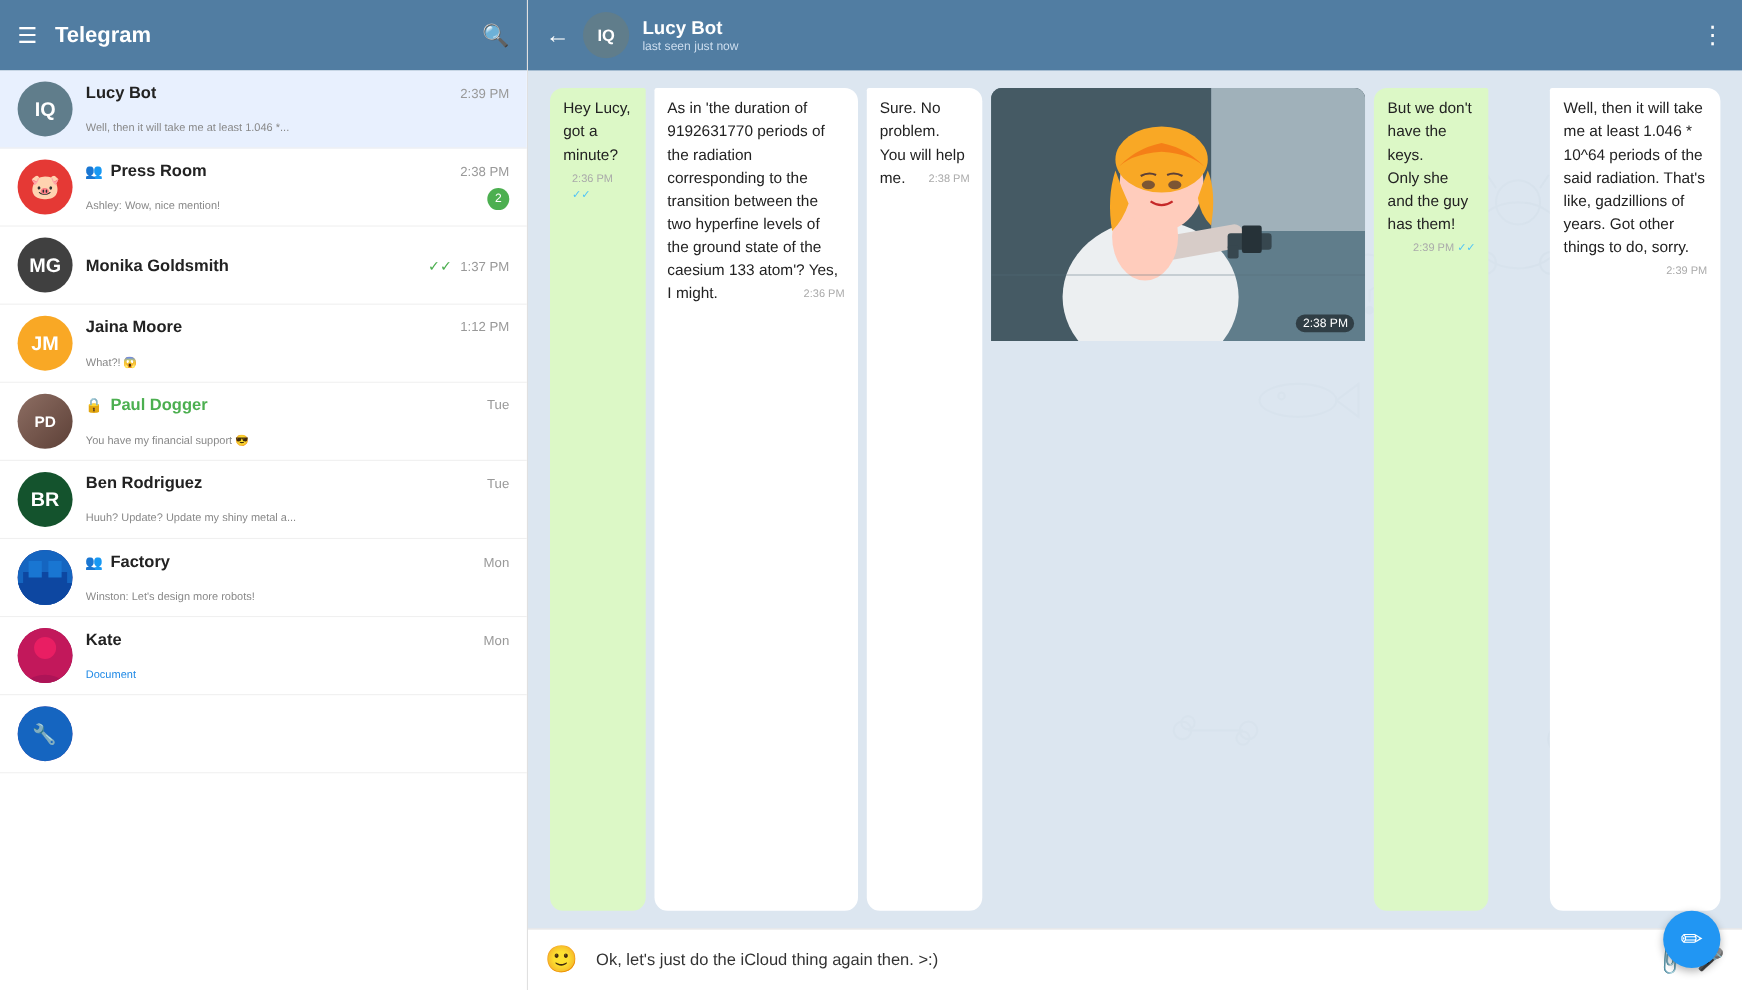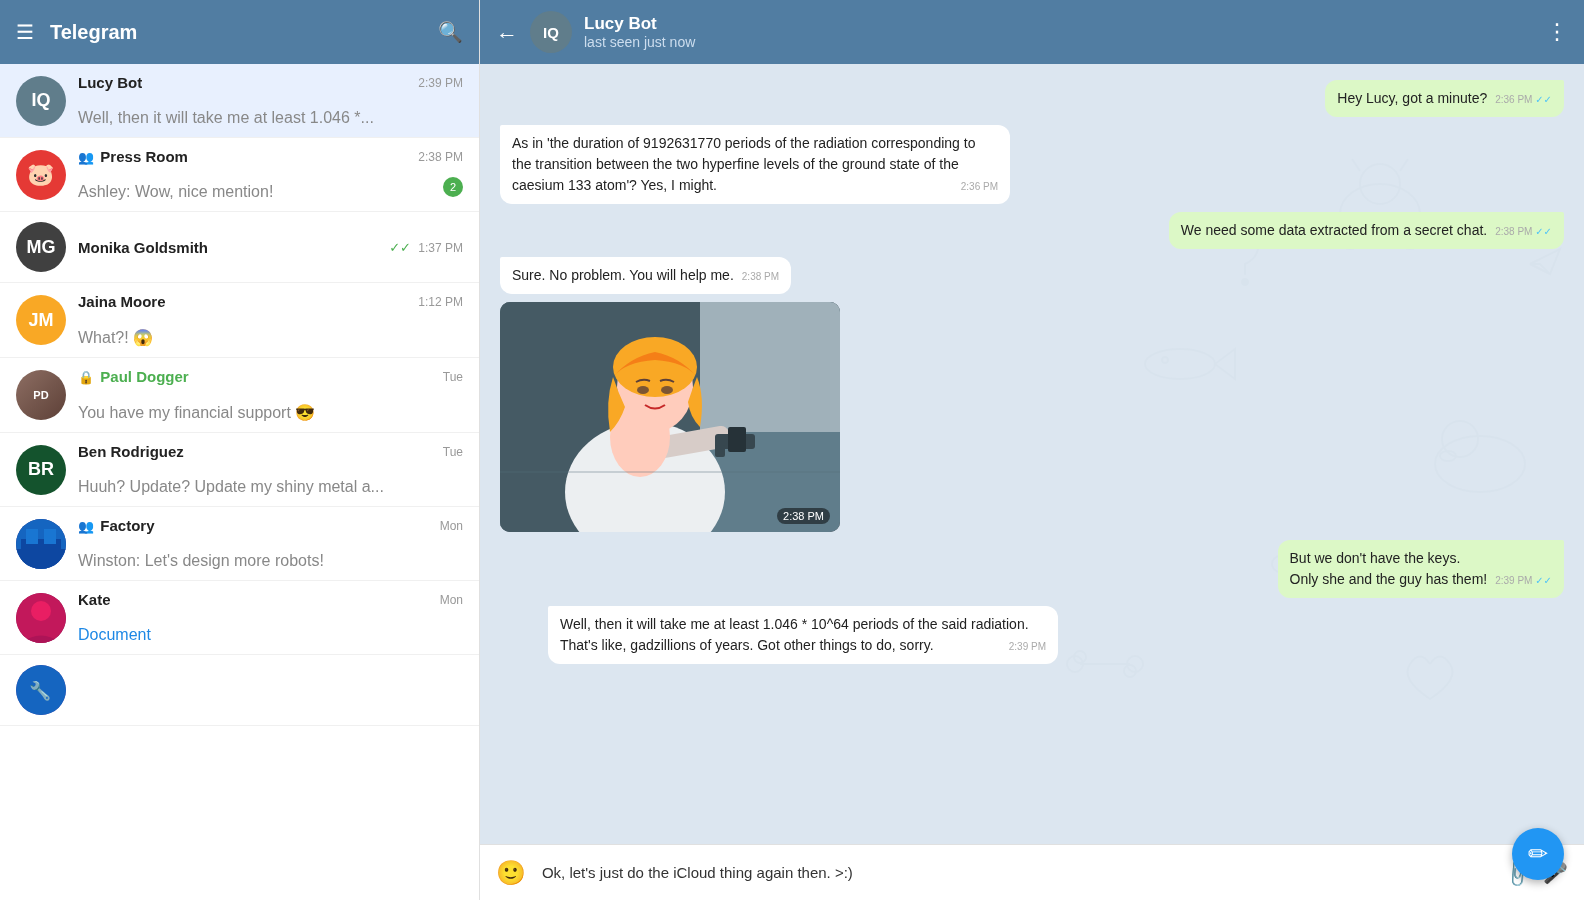--- a/index.html
+++ b/index.html
@@ -23,21 +23,21 @@
     .avatar-orange { background: #404040; }
     .avatar-yellow { background: #f9a825; }
     .avatar-teal { background: #14532d; }
     .avatar-navy { background: #3949ab; }
 
     .chat-info { flex: 1; margin-left: 12px; min-width: 0; }
     .chat-name-row { display: flex; justify-content: space-between; align-items: center; }
     .chat-name { font-size: 15px; font-weight: 600; color: #222; white-space: nowrap; overflow: hidden; text-overflow: ellipsis; }
     .chat-name.green { color: #4caf50; }
     .chat-time { font-size: 12px; color: #999; white-space: nowrap; margin-left: 8px; }
-    .chat-preview { font-size: 16px; color: #888; white-space: nowrap; overflow: hidden; text-overflow: ellipsis; margin-top: 18px; }
+    .chat-preview { font-size: 10px; color: #888; white-space: nowrap; overflow: hidden; text-overflow: ellipsis; margin-top: 18px; }
     .chat-preview.blue { color: #1e88e5; }
     .chat-preview.green { color: #4caf50; }
     .checkmark { color: #4caf50; font-size: 13px; margin-right: 4px; }
 
     .badge { background: #4caf50; color: #fff; border-radius: 50%; width: 20px; height: 20px; font-size: 11px; display: flex; align-items: center; justify-content: center; position: absolute; right: 16px; bottom: 14px; }
 
     .fab { position: absolute; bottom: 20px; right: 20px; width: 52px; height: 52px; background: #2196f3; border-radius: 50%; display: flex; align-items: center; justify-content: center; color: #fff; font-size: 24px; cursor: pointer; box-shadow: 0 3px 8px rgba(0,0,0,0.3); z-index: 10; }
 
     .group-icon { font-size: 13px; margin-right: 2px; color: #999; }
     .lock-icon { color: #4caf50; font-size: 13px; margin-right: 2px; }
@@ -46,24 +46,24 @@
     .chat-area { flex: 1; display: flex; flex-direction: column; background: #dce6f0; position: relative; }
 
     
     .chat-bg { position: absolute; inset: 0; opacity: 0.15; pointer-events: none; overflow: hidden; }
 
     .chat-header { background: #517da2; height: 64px; display: flex; align-items: center; padding: 0 16px; gap: 12px; z-index: 1; }
     .back-btn { color: #fff; font-size: 22px; cursor: pointer; }
     .header-avatar { width: 42px; height: 42px; border-radius: 50%; background: #607d8b; display: flex; align-items: center; justify-content: center; color: #fff; font-size: 15px; font-weight: bold; }
     .header-info { flex: 1; }
     .header-name { color: #fff; font-size: 17px; font-weight: 600; }
-    .header-status { color: #cde; font-size: 14px; }
+    .header-status { color: #cde; font-size: 11px; }
     .header-more { color: #fff; font-size: 22px; cursor: pointer; }
 
-    .messages { flex: 1; overflow-y: auto; padding: 16px 20px; display: flex; flex-direction: column; gap: 8px; }
+    .messages { flex: 1; overflow-y: auto; padding: 16px 20px; display: flex; flex-direction: row; gap: 8px; }
 
     .msg-row { display: flex; }
     .msg-row.right { justify-content: flex-end; }
     .msg-row.left { justify-content: flex-start; }
 
     .bubble { max-width: 520px; padding: 8px 12px; border-radius: 12px; font-size: 14px; line-height: 1.5; position: relative; word-break: break-word; }
     .bubble.received { background: #fff; border-top-left-radius: 2px; color: #222; }
     .bubble.sent { background: #dcf8c6; border-top-right-radius: 2px; color: #222; }
 
     .bubble-time { font-size: 10px; color: #aaa; margin-left: 8px; float: right; margin-top: 4px; }
@@ -131,21 +131,21 @@
       <div class="chat-info">
         <div class="chat-name-row">
           <span class="chat-name">Jaina Moore</span>
           <span class="chat-time">1:12 PM</span>
         </div>
         <div class="chat-preview">What?! 😱</div>
       </div>
     </div>
 
     <div class="chat-item">
-      <div class="avatar" style="background: linear-gradient(135deg,#8d6e63,#5d4037); font-size:11px; color:#fff;">PD</div>
+      <div class="avatar" style="background: linear-gradient(135deg,#8d6e63,#5d4037); font-size:14px; color:#fff;">PD</div>
       <div class="chat-info">
         <div class="chat-name-row">
           <span class="chat-name green">
             <span class="lock-icon">🔒</span>
             Paul Dogger
           </span>
           <span class="chat-time">Tue</span>
         </div>
         <div class="chat-preview">You have my financial support 😎</div>
       </div>
@@ -278,26 +278,20 @@
       </div>
     </div>
 
     <div class="msg-row left">
       <div class="bubble received" style="max-width: 510px;">
         As in 'the duration of 9192631770 periods of the radiation corresponding to the transition between the two hyperfine levels of the ground state of the caesium 133 atom'? Yes, I might.
         <span class="bubble-time">2:36 PM</span>
       </div>
     </div>
 
-    <div class="msg-row right">
-      <div class="bubble sent">
-        We need some data extracted from a secret chat.
-        <span class="bubble-time">2:38 PM <span style="color:#4fc3f7;">✓✓</span></span>
-      </div>
-    </div>
 
     <div class="msg-row left">
       <div class="bubble received">
         Sure. No problem. You will help me.
         <span class="bubble-time">2:38 PM</span>
       </div>
     </div>
 
     <div class="msg-row left">
       <div class="msg-image">

